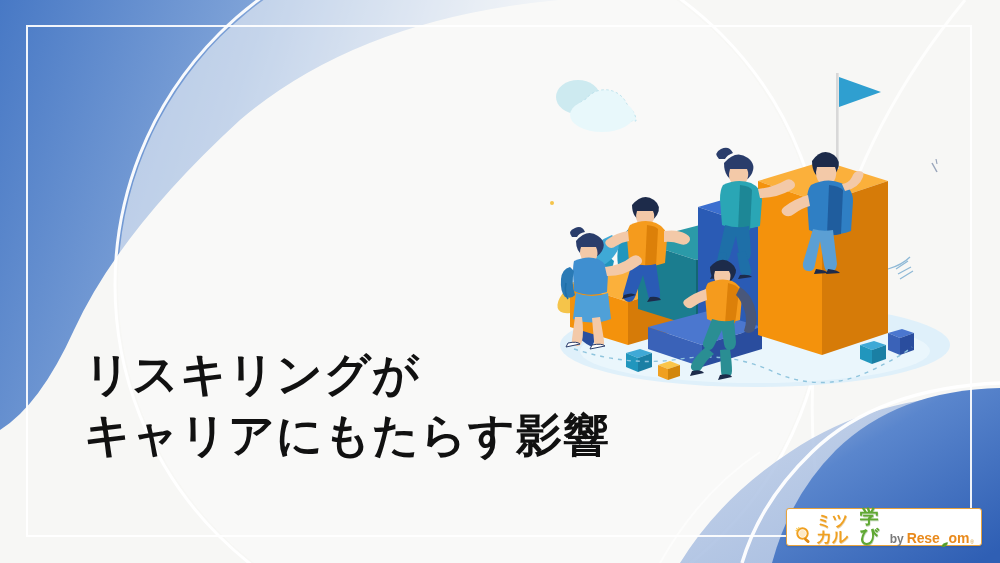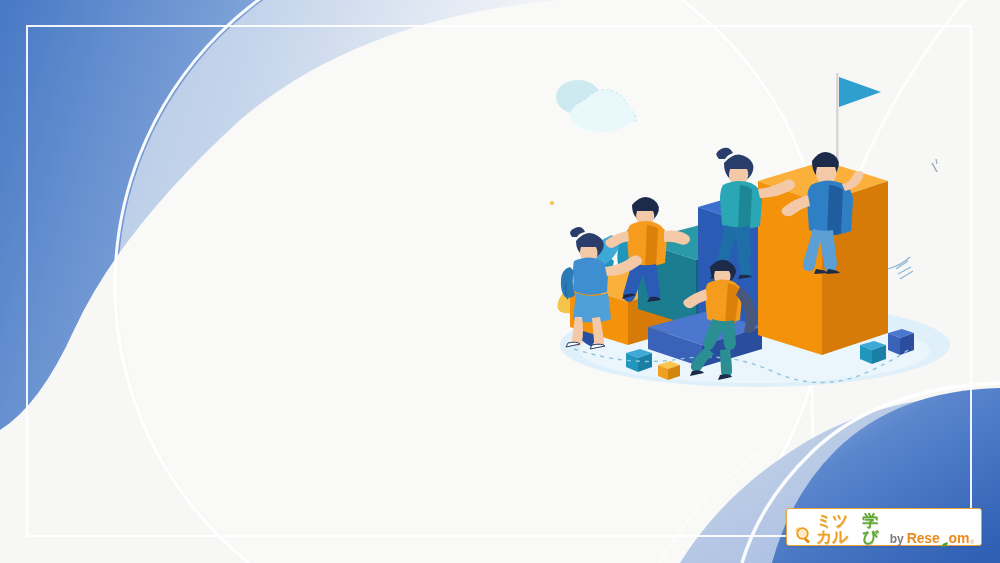--- a/index.html
+++ b/index.html
@@ -86,21 +86,21 @@
   }
   .logo-mitsukaru {
     font-size: 16px;
     font-weight: bold;
     color: #f0a020;
     letter-spacing: -0.02em;
     line-height: 1;
     text-shadow: 0.5px 0.5px 0 rgba(190,120,10,0.35);
   }
   .logo-manabi {
-    font-size: 16px;
+    font-size: 19px;
     font-weight: bold;
     color: #5fa832;
     margin-left: 5px;
     letter-spacing: -0.02em;
     line-height: 1;
     text-shadow: 0.5px 0.5px 0 rgba(70,130,35,0.35);
   }
   .logo-by {
     font-size: 12px;
     font-weight: bold;
@@ -353,20 +353,24 @@
     </g>
 
     <circle cx="12" cy="148" r="2" fill="#f5c44a"></circle>
     <path d="M392,108 l5,9" stroke="#9aa6bb" stroke-width="1.5"></path>
     <path d="M396,104 l1,5" stroke="#9aa6bb" stroke-width="1.2"></path>
   </svg>
   </div>
 
   <div class="frame"></div>
 
+  <div class="headline">
+    <span class="line">リスキリングが</span>
+    <span class="line">キャリアにもたらす影響</span>
+  </div>
 
   <div class="logo-badge">
     <svg class="logo-glass" viewBox="0 0 20 20">
       <circle cx="8.5" cy="8.5" r="5.2" fill="#ffffff" stroke="#f0a020" stroke-width="2"></circle>
       <circle cx="8.5" cy="8.5" r="3.4" fill="#fde9c6"></circle>
       <rect x="11.4" y="12.2" width="6.4" height="2.8" rx="1.4" transform="rotate(42 11.4 12.2)" fill="#e08a12"></rect>
       <path d="M2.4,3.2 l1.6,1.6 M4.6,2.2 l0.6,2.0 M1.6,5.4 l2.0,0.5" stroke="#f5c44a" stroke-width="1.1" fill="none"></path>
     </svg>
     <span class="logo-mitsukaru">ミツカル</span>
     <span class="logo-manabi">学び</span>

